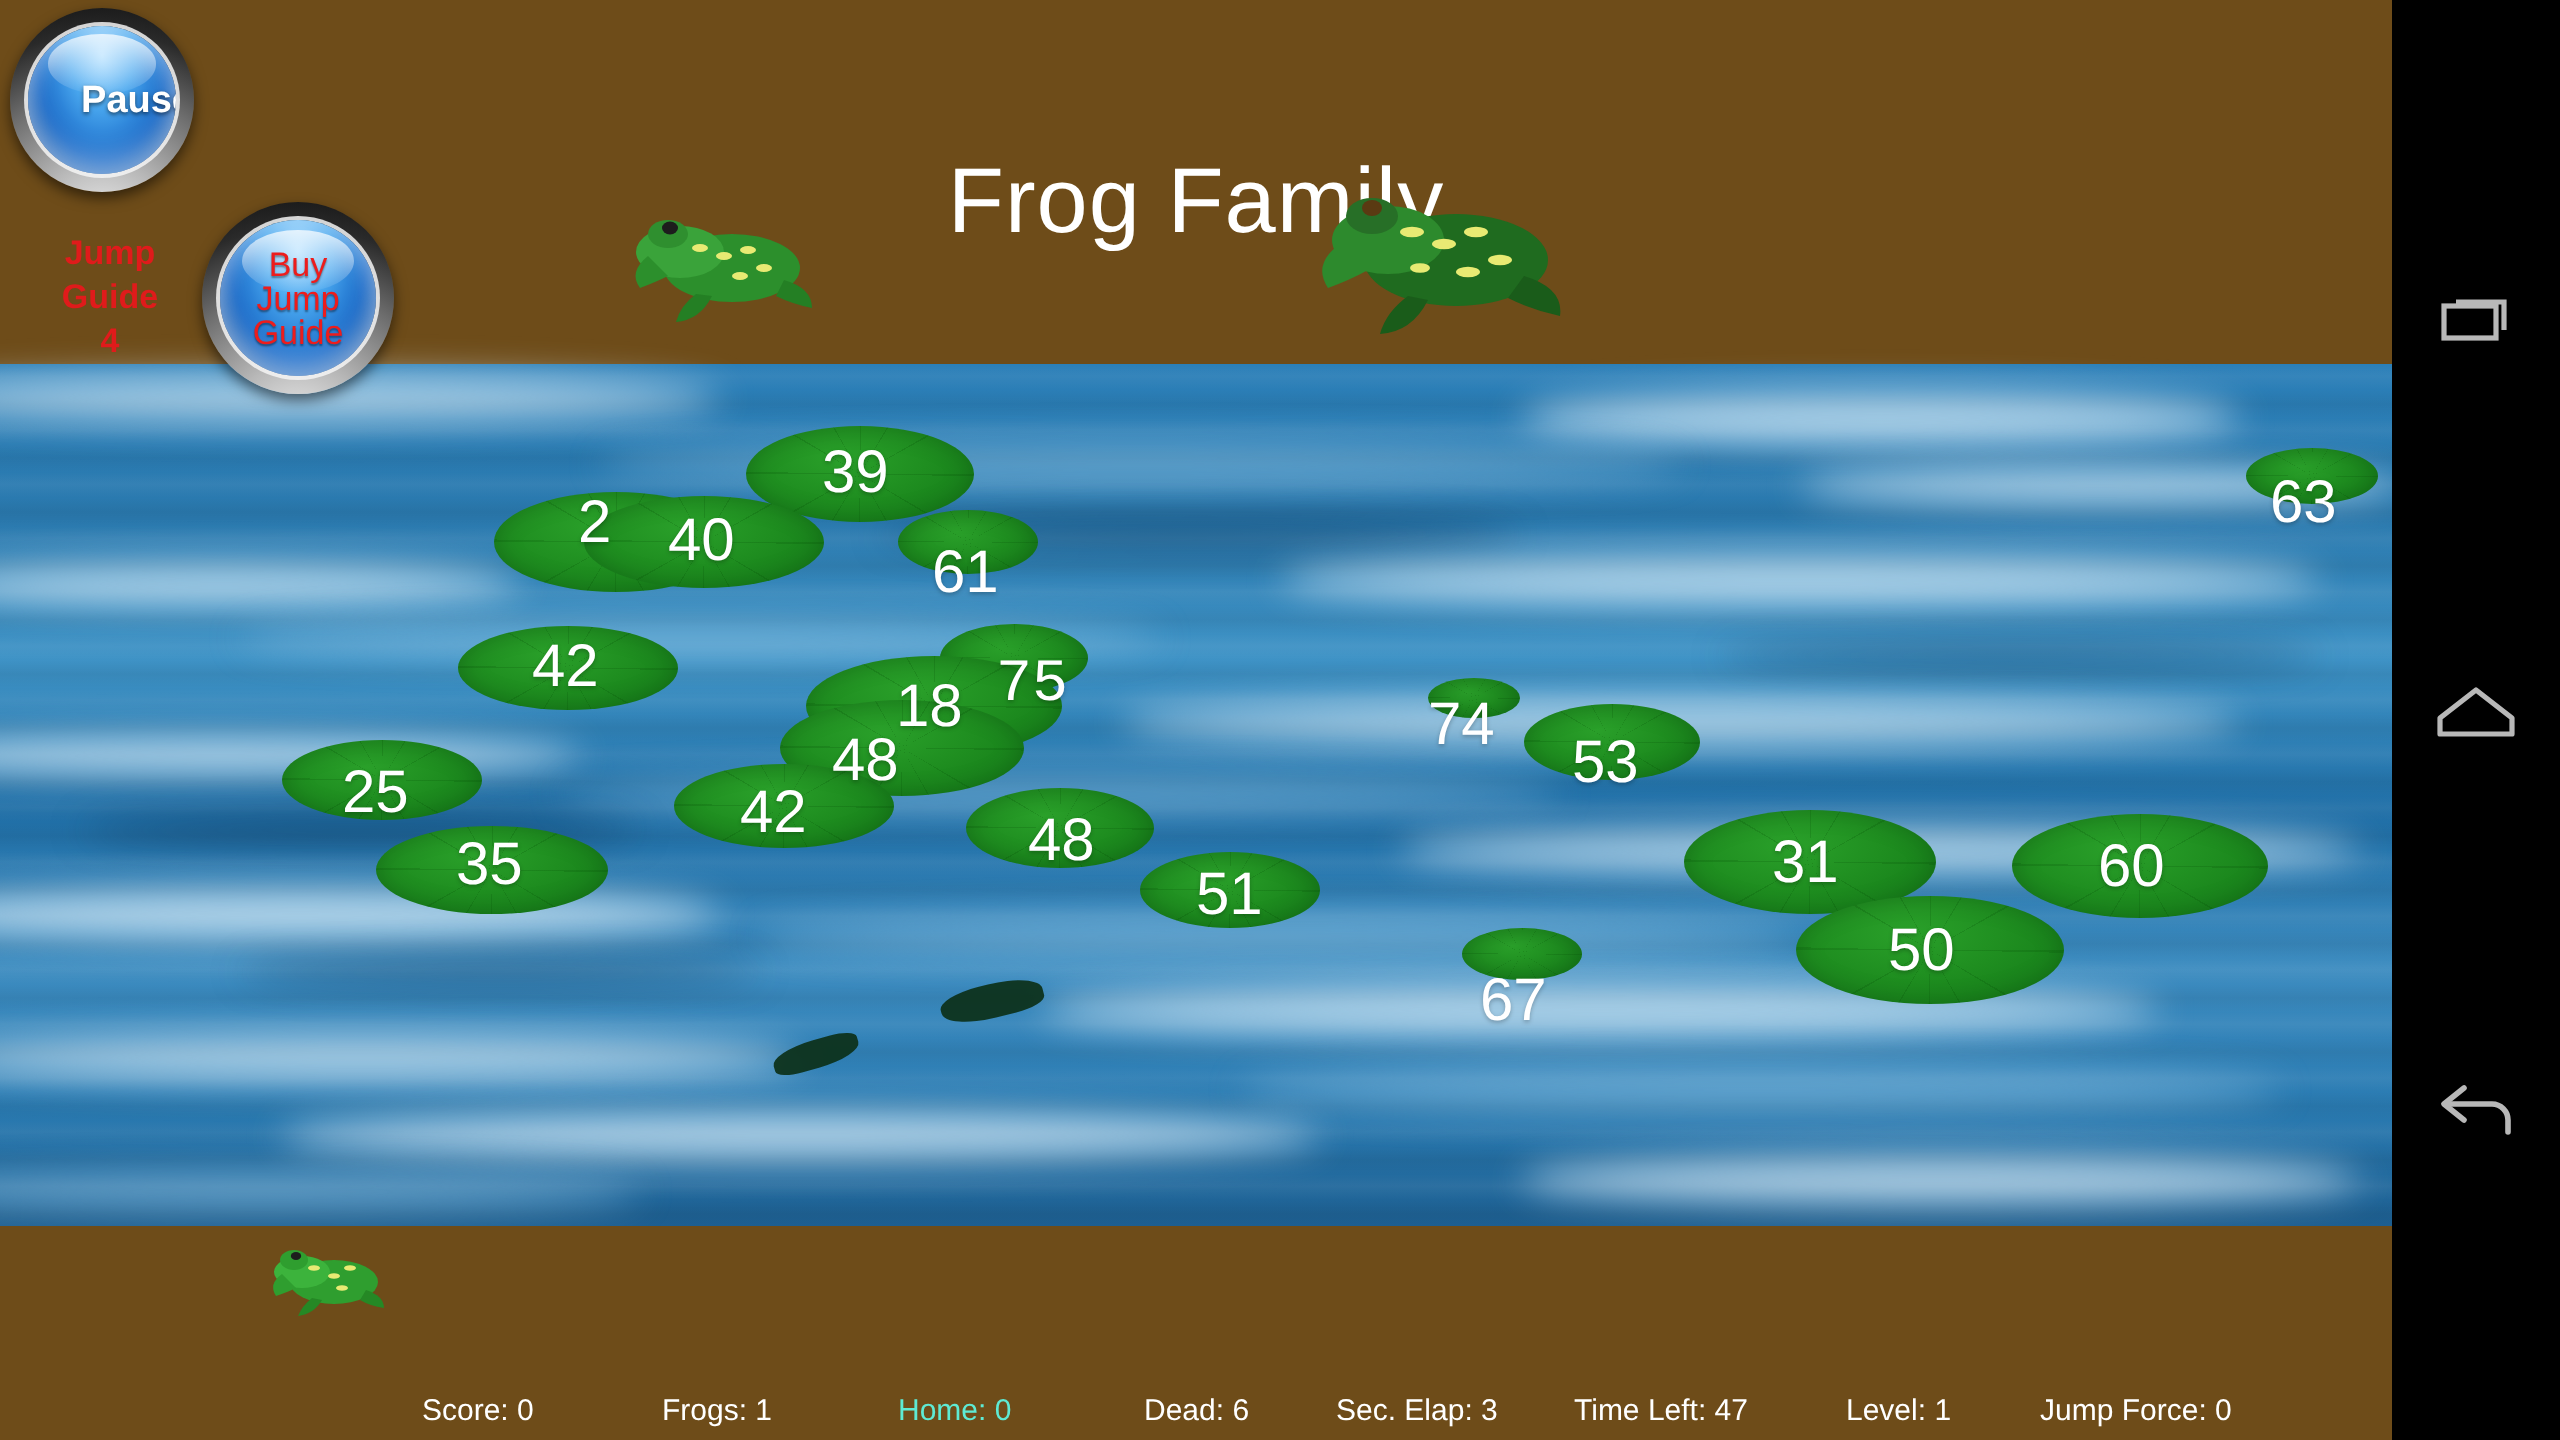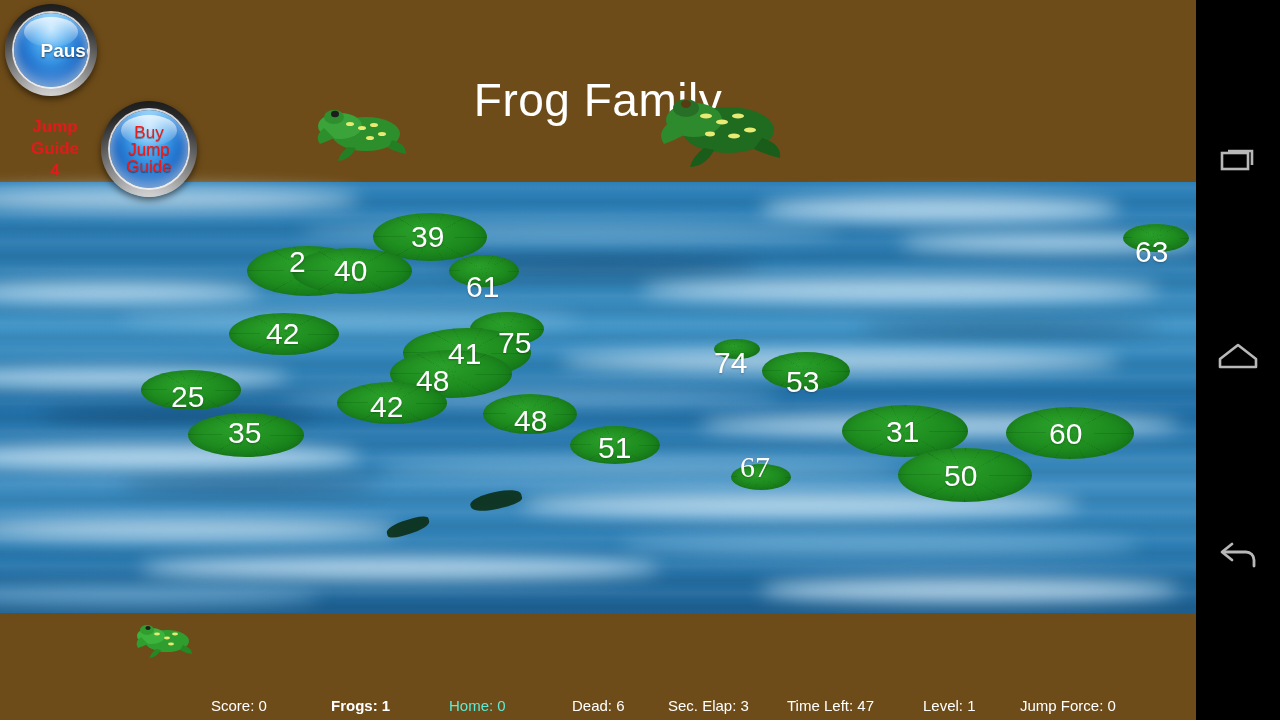--- a/index.html
+++ b/index.html
@@ -291,35 +291,35 @@
         <div class="pad" style="left: 1123px; top: 224px; width: 66px; height: 28px;"></div>
         <div class="pad" style="left: 842px; top: 405px; width: 126px; height: 52px;"></div>
         <div class="pad" style="left: 1006px; top: 407px; width: 128px; height: 52px;"></div>
         <div class="pad" style="left: 898px; top: 448px; width: 134px; height: 54px;"></div>
         <div class="pad" style="left: 731px; top: 464px; width: 60px; height: 26px;"></div>
         <div class="pad-num" style="left: 289px; top: 247px;">2</div>
         <div class="pad-num" style="left: 411px; top: 222px;">39</div>
         <div class="pad-num" style="left: 334px; top: 256px;">40</div>
         <div class="pad-num" style="left: 466px; top: 272px;">61</div>
         <div class="pad-num" style="left: 266px; top: 319px;">42</div>
-        <div class="pad-num" style="left: 498px; top: 328px;">75</div>
-        <div class="pad-num" style="left: 448px; top: 339px;">41</div>
+        <div class="pad-num" style="left: 498px; top: 328px; font-family: Liberation Mono, monospace;">75</div>
+        <div class="pad-num" style="left: 448px; top: 339px;">18</div>
         <div class="pad-num" style="left: 416px; top: 366px;">48</div>
         <div class="pad-num" style="left: 171px; top: 382px;">25</div>
         <div class="pad-num" style="left: 370px; top: 392px;">42</div>
         <div class="pad-num" style="left: 514px; top: 406px;">48</div>
         <div class="pad-num" style="left: 228px; top: 418px;">35</div>
         <div class="pad-num" style="left: 598px; top: 433px;">51</div>
         <div class="pad-num" style="left: 714px; top: 348px;">74</div>
         <div class="pad-num" style="left: 786px; top: 367px;">53</div>
         <div class="pad-num" style="left: 1135px; top: 237px;">63</div>
         <div class="pad-num" style="left: 886px; top: 417px;">31</div>
         <div class="pad-num" style="left: 1049px; top: 419px;">60</div>
         <div class="pad-num" style="left: 944px; top: 461px;">50</div>
-        <div class="pad-num" style="left: 740px; top: 452px; font-family: Liberation Serif, serif;">67</div>
+        <div class="pad-num" style="left: 740px; top: 486px;">67</div>
       </div>
 
     <div id="bottom-bank"></div>
 
     <div id="title">Frog Family</div>
 
     <svg class="frog" style="left:310px; top:100px;" width="100" height="62" viewBox="0 0 100 62">
       <ellipse cx="56" cy="34" rx="34" ry="17" fill="#2c8f2c"></ellipse>
       <ellipse cx="30" cy="26" rx="22" ry="13" fill="#3aa33a"></ellipse>
       <ellipse cx="24" cy="17" rx="10" ry="7" fill="#2f8f2f"></ellipse>
@@ -381,21 +381,21 @@
         <span class="label">
           <span>Buy</span><br>
           <span>Jump</span><br>
           <span>Guide</span>
         </span>
       </div>
     </div>
 
     <div id="status-bar">
         <div class="stat" style="left: 211px;">Score: 0</div>
-        <div class="stat" style="left: 331px; font-weight: bold;">Frogs: 1</div>
+        <div class="stat" style="left: 331px;">Frogs: 1</div>
         <div class="stat alert" style="left: 449px;">Home: 0</div>
         <div class="stat" style="left: 572px;">Dead: 6</div>
         <div class="stat" style="left: 668px;">Sec. Elap: 3</div>
         <div class="stat" style="left: 787px;">Time Left: 47</div>
         <div class="stat" style="left: 923px;">Level: 1</div>
         <div class="stat" style="left: 1020px;">Jump Force: 0</div>
       </div>
 
   </div>
 

